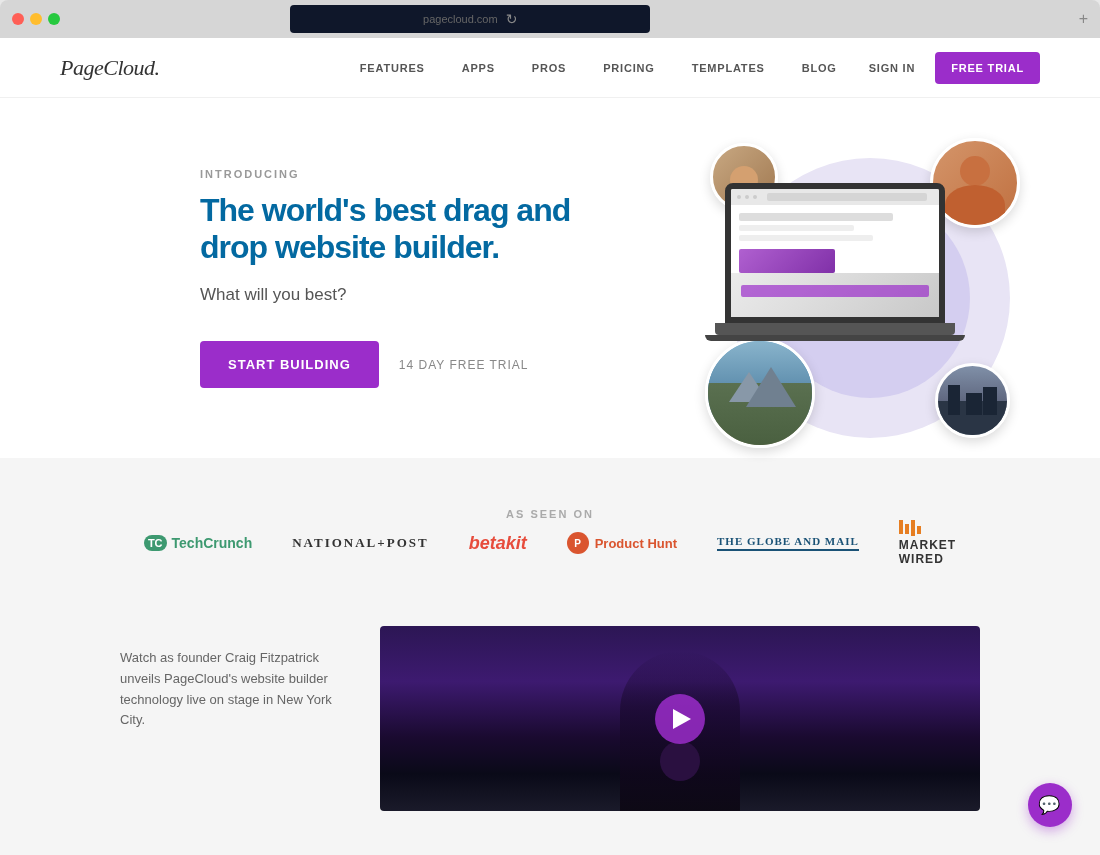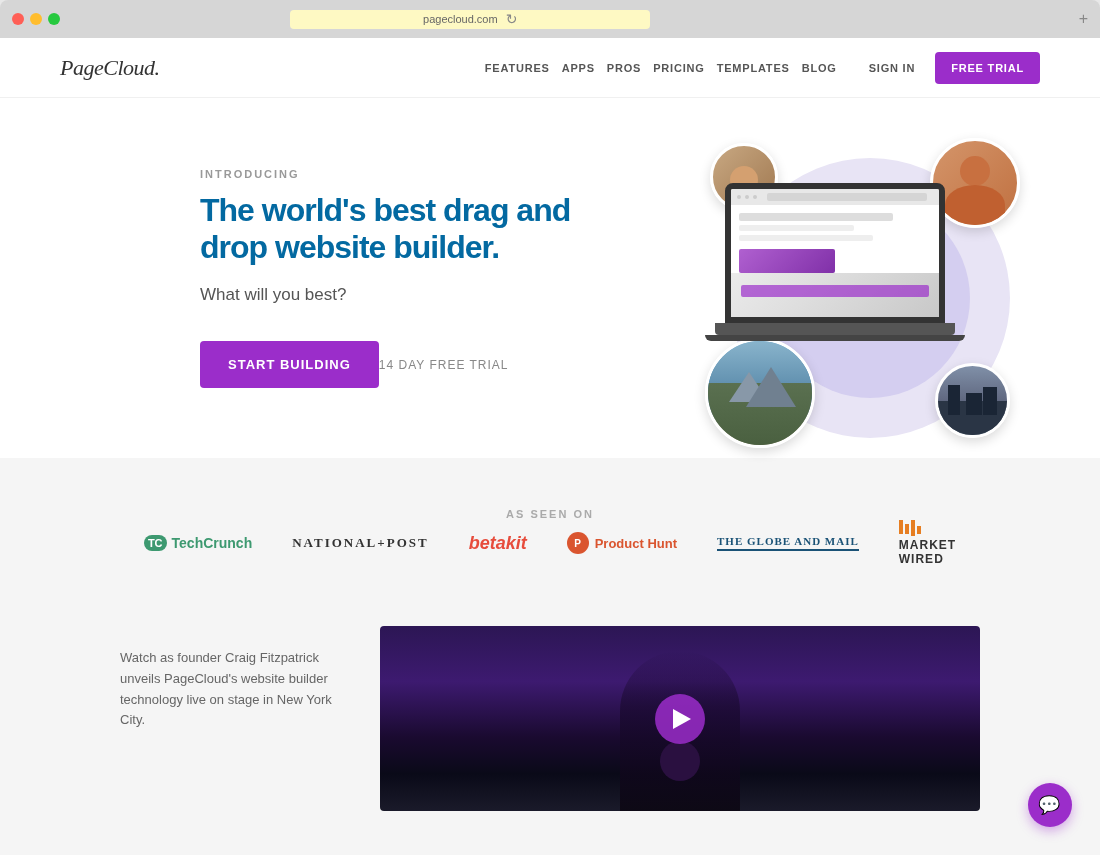--- a/index.html
+++ b/index.html
@@ -28,23 +28,23 @@
     .dot {
       width: 12px; height: 12px; border-radius: 50%;
     }
     .dot-red { background: #ff5f56; }
     .dot-yellow { background: #ffbd2e; }
     .dot-green { background: #27c93f; }
     .browser-address-bar {
       flex: 1;
       max-width: 360px;
       margin: 12px auto;
-      background: #fef9c3;
+      background: #0f172a;
       border-radius: 4px;
-      height: 19px;
+      height: 28px;
       display: flex;
       align-items: center;
       justify-content: center;
       font-size: 11px;
       color: #666;
     }
     .browser-refresh {
       margin-left: 8px;
       color: #888;
       font-size: 14px;
@@ -69,21 +69,21 @@
       font-size: 22px;
       font-weight: 400;
       color: #333;
       font-family: Georgia, serif;
       font-style: italic;
       margin-right: auto;
       letter-spacing: -0.5px;
     }
     .nav-links {
       display: flex;
-      gap: 12px;
+      gap: 37px;
       align-items: flex-end;
       margin-right: 32px;
     }
     .nav-link {
       font-size: 11px;
       font-weight: 600;
       color: #555;
       text-transform: uppercase;
       letter-spacing: 0.8px;
       text-decoration: none;
@@ -142,20 +142,21 @@
       letter-spacing: -1px;
     }
     .hero-subtitle {
       font-size: 17px;
       color: #555;
       margin-bottom: 36px;
     }
     .hero-actions {
       display: flex;
       align-items: center;
+      gap: 20px;
     }
     .hero-cta {
       background: #9b2dca;
       color: #fff;
       border: none;
       padding: 16px 28px;
       border-radius: 4px;
       font-size: 13px;
       font-weight: 700;
       text-transform: uppercase;

